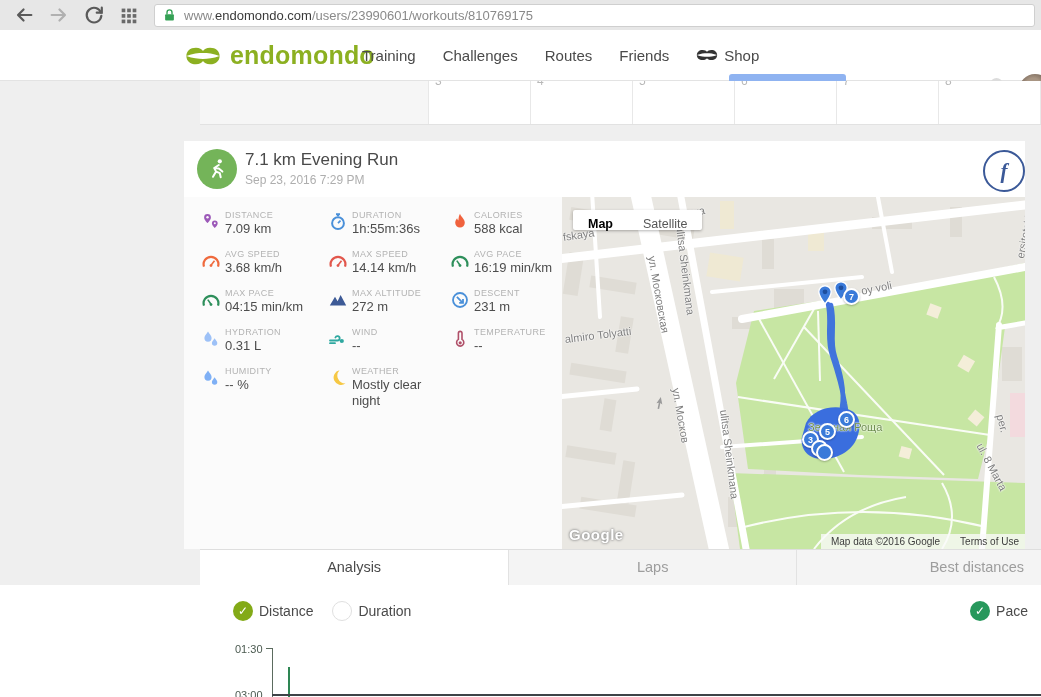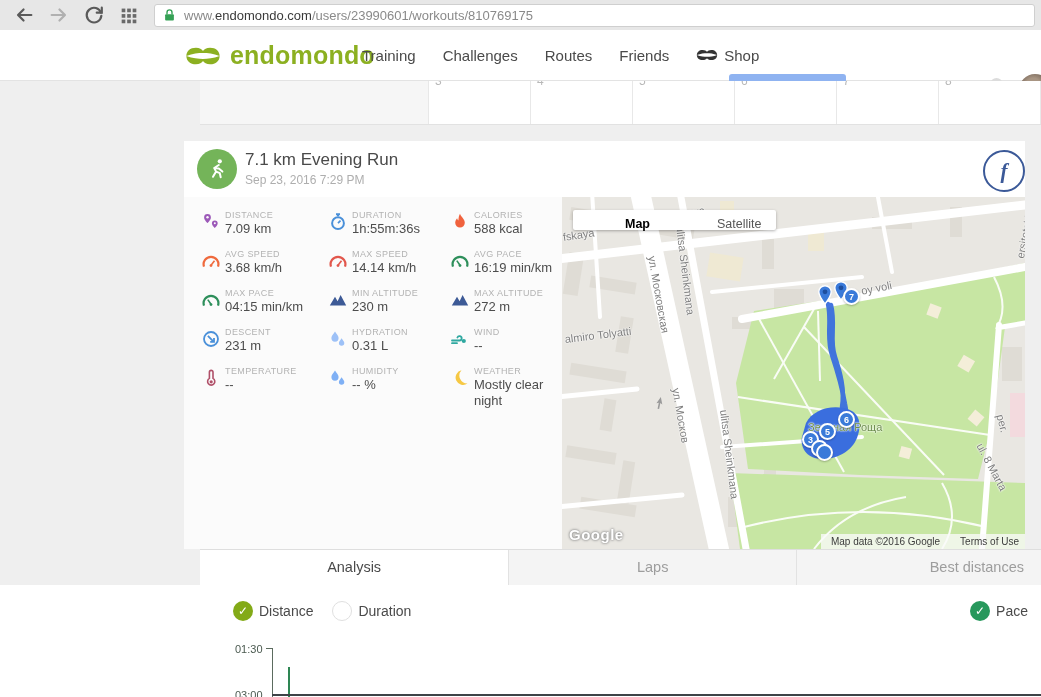--- a/index.html
+++ b/index.html
@@ -52,21 +52,21 @@
   .stat-txt{margin-left:5px;}
   .stat-label{font-size:9px;color:#b3b3b3;letter-spacing:.4px;}
   .stat-value{font-size:13px;color:#4d4d4d;margin-top:1px;white-space:nowrap;}
   .stat-value.wrap{white-space:normal;max-width:84px;line-height:1.25;}
 
   
   .map{position:relative;width:463px;height:352px;background:#e9e7e2;overflow:hidden;}
   .map svg.base{position:absolute;left:0;top:0;}
   .map-label{position:absolute;font-size:11px;color:#7e7e7e;white-space:nowrap;transform-origin:0 0;text-shadow:0 0 2px #fff,0 0 2px #fff,0 0 1px #fff;}
   .map-ctrl{position:absolute;left:11px;top:13px;background:#fff;border-radius:2px;box-shadow:0 1px 3px rgba(0,0,0,.3);display:flex;z-index:5;}
-  .map-btn{padding:0 15px;height:20px;line-height:29px;font-size:12.5px;color:#565656;cursor:pointer;margin-left:37px;}
+  .map-btn{padding:0 15px;height:20px;line-height:29px;font-size:12.5px;color:#565656;cursor:pointer;}
   .map-btn.active{color:#000;font-weight:bold;}
   .glogo{position:absolute;left:7px;bottom:6px;font-size:15px;font-weight:bold;letter-spacing:.5px;color:#fff;text-shadow:0 0 3px #8a8a8a,0 0 2px #8a8a8a;z-index:5;}
   .map-attr{position:absolute;right:0;bottom:0;height:15px;background:rgba(250,250,250,.78);display:flex;align-items:center;gap:20px;padding:0 6px 0 10px;z-index:5;}
   .map-attr span{font-size:10px;color:#3c3c3c;white-space:nowrap;}
   .marker-dot{position:absolute;width:17px;height:17px;border-radius:50%;background:#3a7ad9;border:2px solid #fff;box-sizing:border-box;color:#fff;font-size:9px;font-weight:bold;display:flex;align-items:center;justify-content:center;box-shadow:0 1px 2px rgba(0,0,0,.25);z-index:4;}
   .marker-pin{position:absolute;width:14px;height:20px;z-index:4;}
 
   
   .tabs{position:absolute;left:200px;top:549px;width:841px;height:36px;display:flex;border-top:1px solid #dedede;box-sizing:border-box;}
   .tab{height:36px;line-height:35px;font-size:14.5px;text-align:center;background:#f4f4f4;color:#9d9d9d;border-left:1px solid #e2e2e2;box-sizing:border-box;cursor:pointer;}
@@ -280,29 +280,20 @@
           </div>
           <div class="stat">
             <span class="stat-ico" style="color: rgb(46, 143, 91);"><svg viewBox="0 0 18 18" fill="none" stroke="currentColor">
                 <path d="M2 14.6a7.4 7.4 0 1 1 14 0" stroke-width="2.2"></path>
                 <path d="M9 13.2L5.8 8.6" stroke-width="1.6"></path>
                 <circle cx="9" cy="13.6" r="1.4" fill="currentColor" stroke="none"></circle>
               </svg></span>
             <span class="stat-txt">
               <div class="stat-label">MAX PACE</div>
               <div class="stat-value">04:15 min/km</div>
-            </span>
-          </div>
-          <div class="stat">
-            <span class="stat-ico" style="color: rgb(61, 90, 150);"><svg viewBox="0 0 18 18" fill="currentColor">
-                <path d="M.8 14.5L6 5.8l2.6 4.4L11.6 4l5.6 10.5z"></path>
-              </svg></span>
-            <span class="stat-txt">
-              <div class="stat-label">MIN ALTITUDE</div>
-              <div class="stat-value">230 m</div>
             </span>
           </div>
           <div class="stat">
             <span class="stat-ico" style="color: rgb(61, 90, 150);"><svg viewBox="0 0 18 18" fill="currentColor">
                 <path d="M.8 14.5L6 5.8l2.6 4.4L11.6 4l5.6 10.5z"></path>
               </svg></span>
             <span class="stat-txt">
               <div class="stat-label">MAX ALTITUDE</div>
               <div class="stat-value">272 m</div>
             </span>

